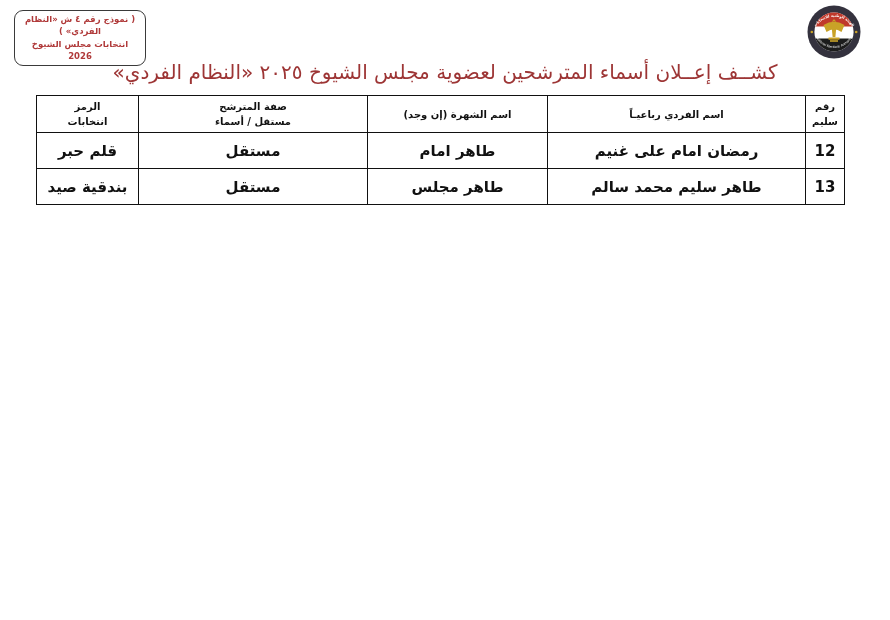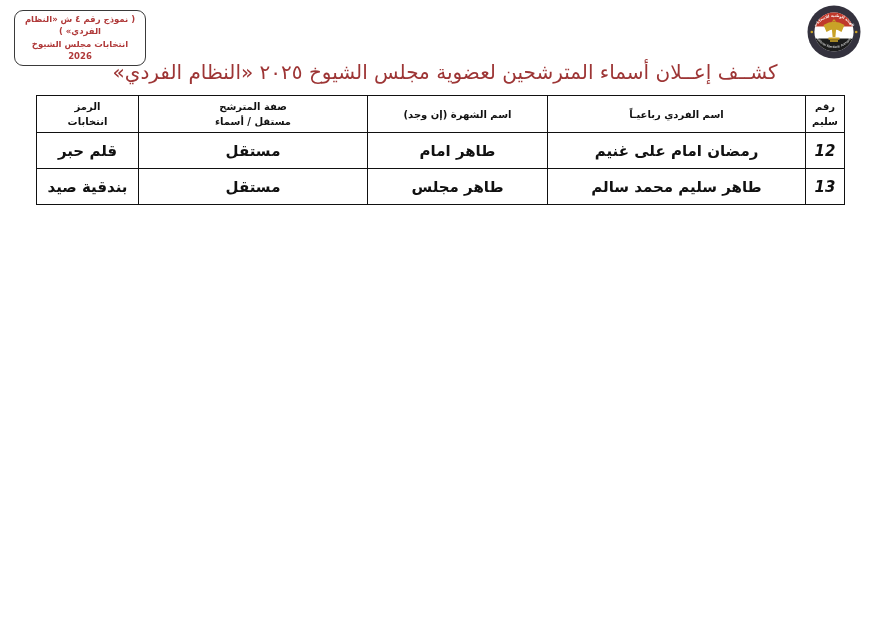--- a/index.html
+++ b/index.html
@@ -76,21 +76,21 @@
   table.candidates th {
     height: 37px;
     font-size: 10px;
     white-space: pre-line;
     line-height: 1.5;
   }
   table.candidates td {
     height: 36px;
     font-size: 15px;
   }
-  td.serial-cell { font-size: 11px; font-style: italic; }
+  td.serial-cell { font-size: 11px; }
 </style>
 </head>
 <body>
 
 <div class="page">
 
   <div class="form-box">
     <div>( نموذج رقم ٤ ش «النظام الفردي» )</div>
     <div>انتخابات مجلس الشيوخ 2026</div>
   </div>

